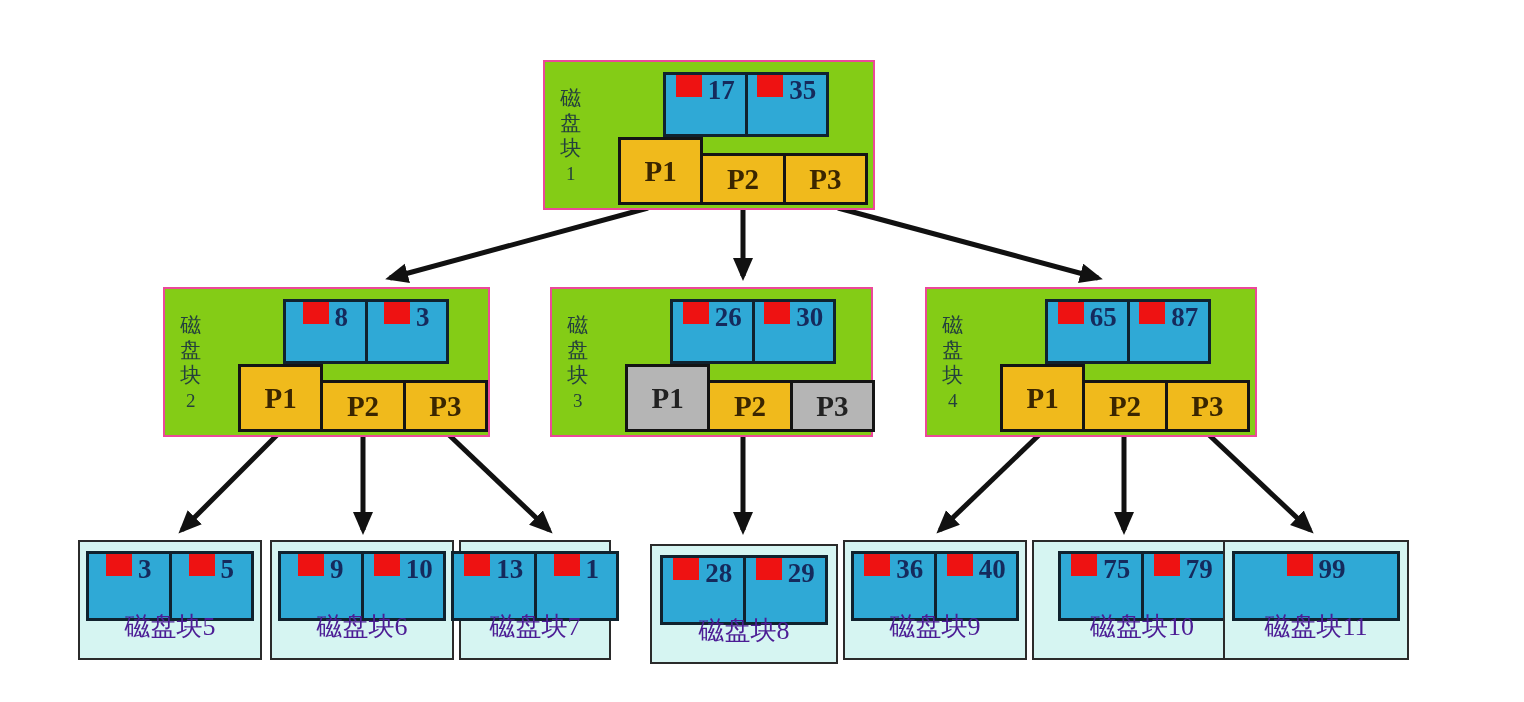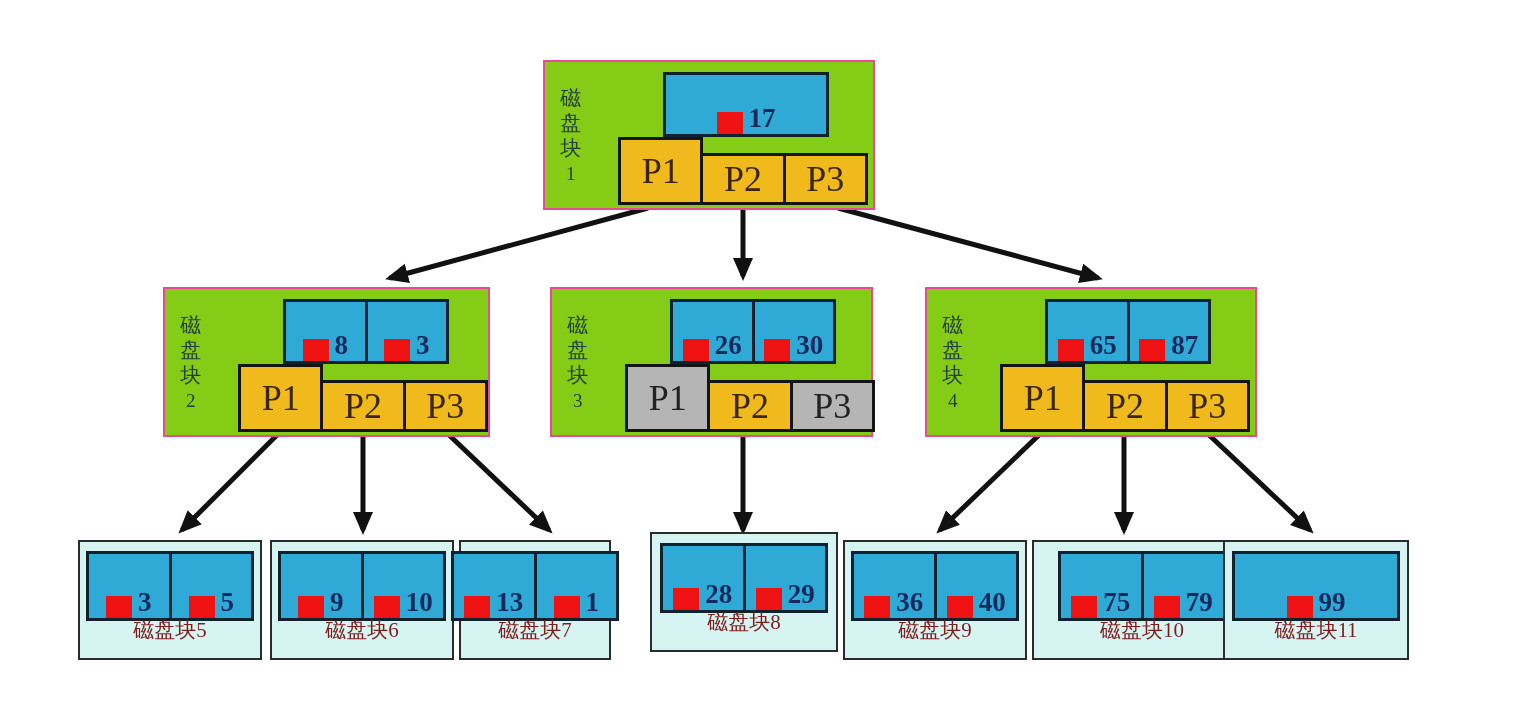--- a/index.html
+++ b/index.html
@@ -19,62 +19,62 @@
   }
   .vlabel .chars {
     display:inline-block; width:1.12em; font-size:21px; line-height:1.2;
     word-break:break-all; font-family:"Liberation Serif", serif;
   }
   .vlabel .num { display:block; font-size:19px; line-height:1.1; margin-top:2px; }
 
   .keys { position:absolute; display:flex; box-sizing:border-box; }
   .kcell {
     flex:1; background:#2fa9d6; border:3px solid #10222e; box-sizing:border-box;
-    display:flex; align-items:flex-end; justify-content:center; gap:6px;
+    display:flex; align-items:flex-start; justify-content:center; gap:6px;
   }
   .kcell + .kcell { margin-left:-3px; }
   .rsq { width:26px; height:22px; background:#ee1212; display:inline-block; flex:none; }
   .knum { font-weight:bold; font-size:27px; color:#152a5c; font-family:"Liberation Serif", serif; }
 
   .ptrs { position:absolute; display:flex; box-sizing:border-box; }
   .pcell {
     flex:1; background:#f0ba1c; border:3px solid #141414; box-sizing:border-box;
     display:flex; align-items:center; justify-content:center;
-    font-weight:normal; font-size:36px; color:#3a2600;
+    font-weight:bold; font-size:29px; color:#3a2600;
     font-family:"Liberation Serif", serif;
   }
   .pcell + .pcell { margin-left:-3px;margin-top:16px; }
   .pcell.inactive { background:#b5b5b5; color:#222222; }
 
   .leaf {
     position:absolute; background:#d6f5f2; border:2px solid #2b2b2b;
     box-sizing:border-box;
   }
   .leaf-cells {
     position:absolute; left:50%; transform:translateX(-50%); top:9px;
     display:flex; width:168px; height:70px;
   }
   .leaf-cells .kcell { flex:1; }
   .leaf-label {
     position:absolute; bottom:14px; left:0; width:100%; text-align:center;
-    font-size:21px; color:#7f1d1d; font-family:"Liberation Serif", serif;
+    font-size:26px; color:#4c1d95; font-family:"Liberation Serif", serif;
   }
 
   
   #node-b1 { left:543px; top:60px;  width:332px; height:150px; }
   #node-b2 { left:163px; top:287px; width:327px; height:150px; }
   #node-b3 { left:550px; top:287px; width:323px; height:150px; }
   #node-b4 { left:925px; top:287px; width:332px; height:150px; }
   .node .keys { left:118px; top:10px; width:166px; height:65px; }
   .node .ptrs { left:73px;  top:75px; width:250px; height:68px; }
 
   #leaf-0 { left:78px;   top:540px; width:184px; height:120px; }
   #leaf-1 { left:270px;  top:540px; width:184px; height:120px; }
   #leaf-2 { left:459px;  top:540px; width:152px; height:120px; }
-  #leaf-3 { left:650px;  top:532px; width:188px; height:120px; }
+  #leaf-3 { left:650px;  top:544px; width:188px; height:120px; }
   #leaf-4 { left:843px;  top:540px; width:184px; height:120px; }
   #leaf-5 { left:1032px; top:540px; width:220px; height:120px; }
   #leaf-6 { left:1223px; top:540px; width:186px; height:120px; }
 </style>
 </head>
 <body>
 
 <div id="canvas">
 
   <svg class="arrows" viewBox="0 0 1524 702">
@@ -100,20 +100,24 @@
   <div class="node" id="node-b1">
     <div class="vlabel">
       <span class="chars">磁盘块</span>
       <span class="num">1</span>
     </div>
     <div class="keys">
       <div class="kcell">
         <span class="rsq"></span>
         <span class="knum">17</span>
       </div>
+      <div class="kcell">
+        <span class="rsq"></span>
+        <span class="knum">35</span>
+      </div>
     </div>
     <div class="ptrs">
       <div class="pcell">P1</div>
       <div class="pcell">P2</div>
       <div class="pcell">P3</div>
     </div>
   </div>
 
   <div class="node" id="node-b2">
     <div class="vlabel">

